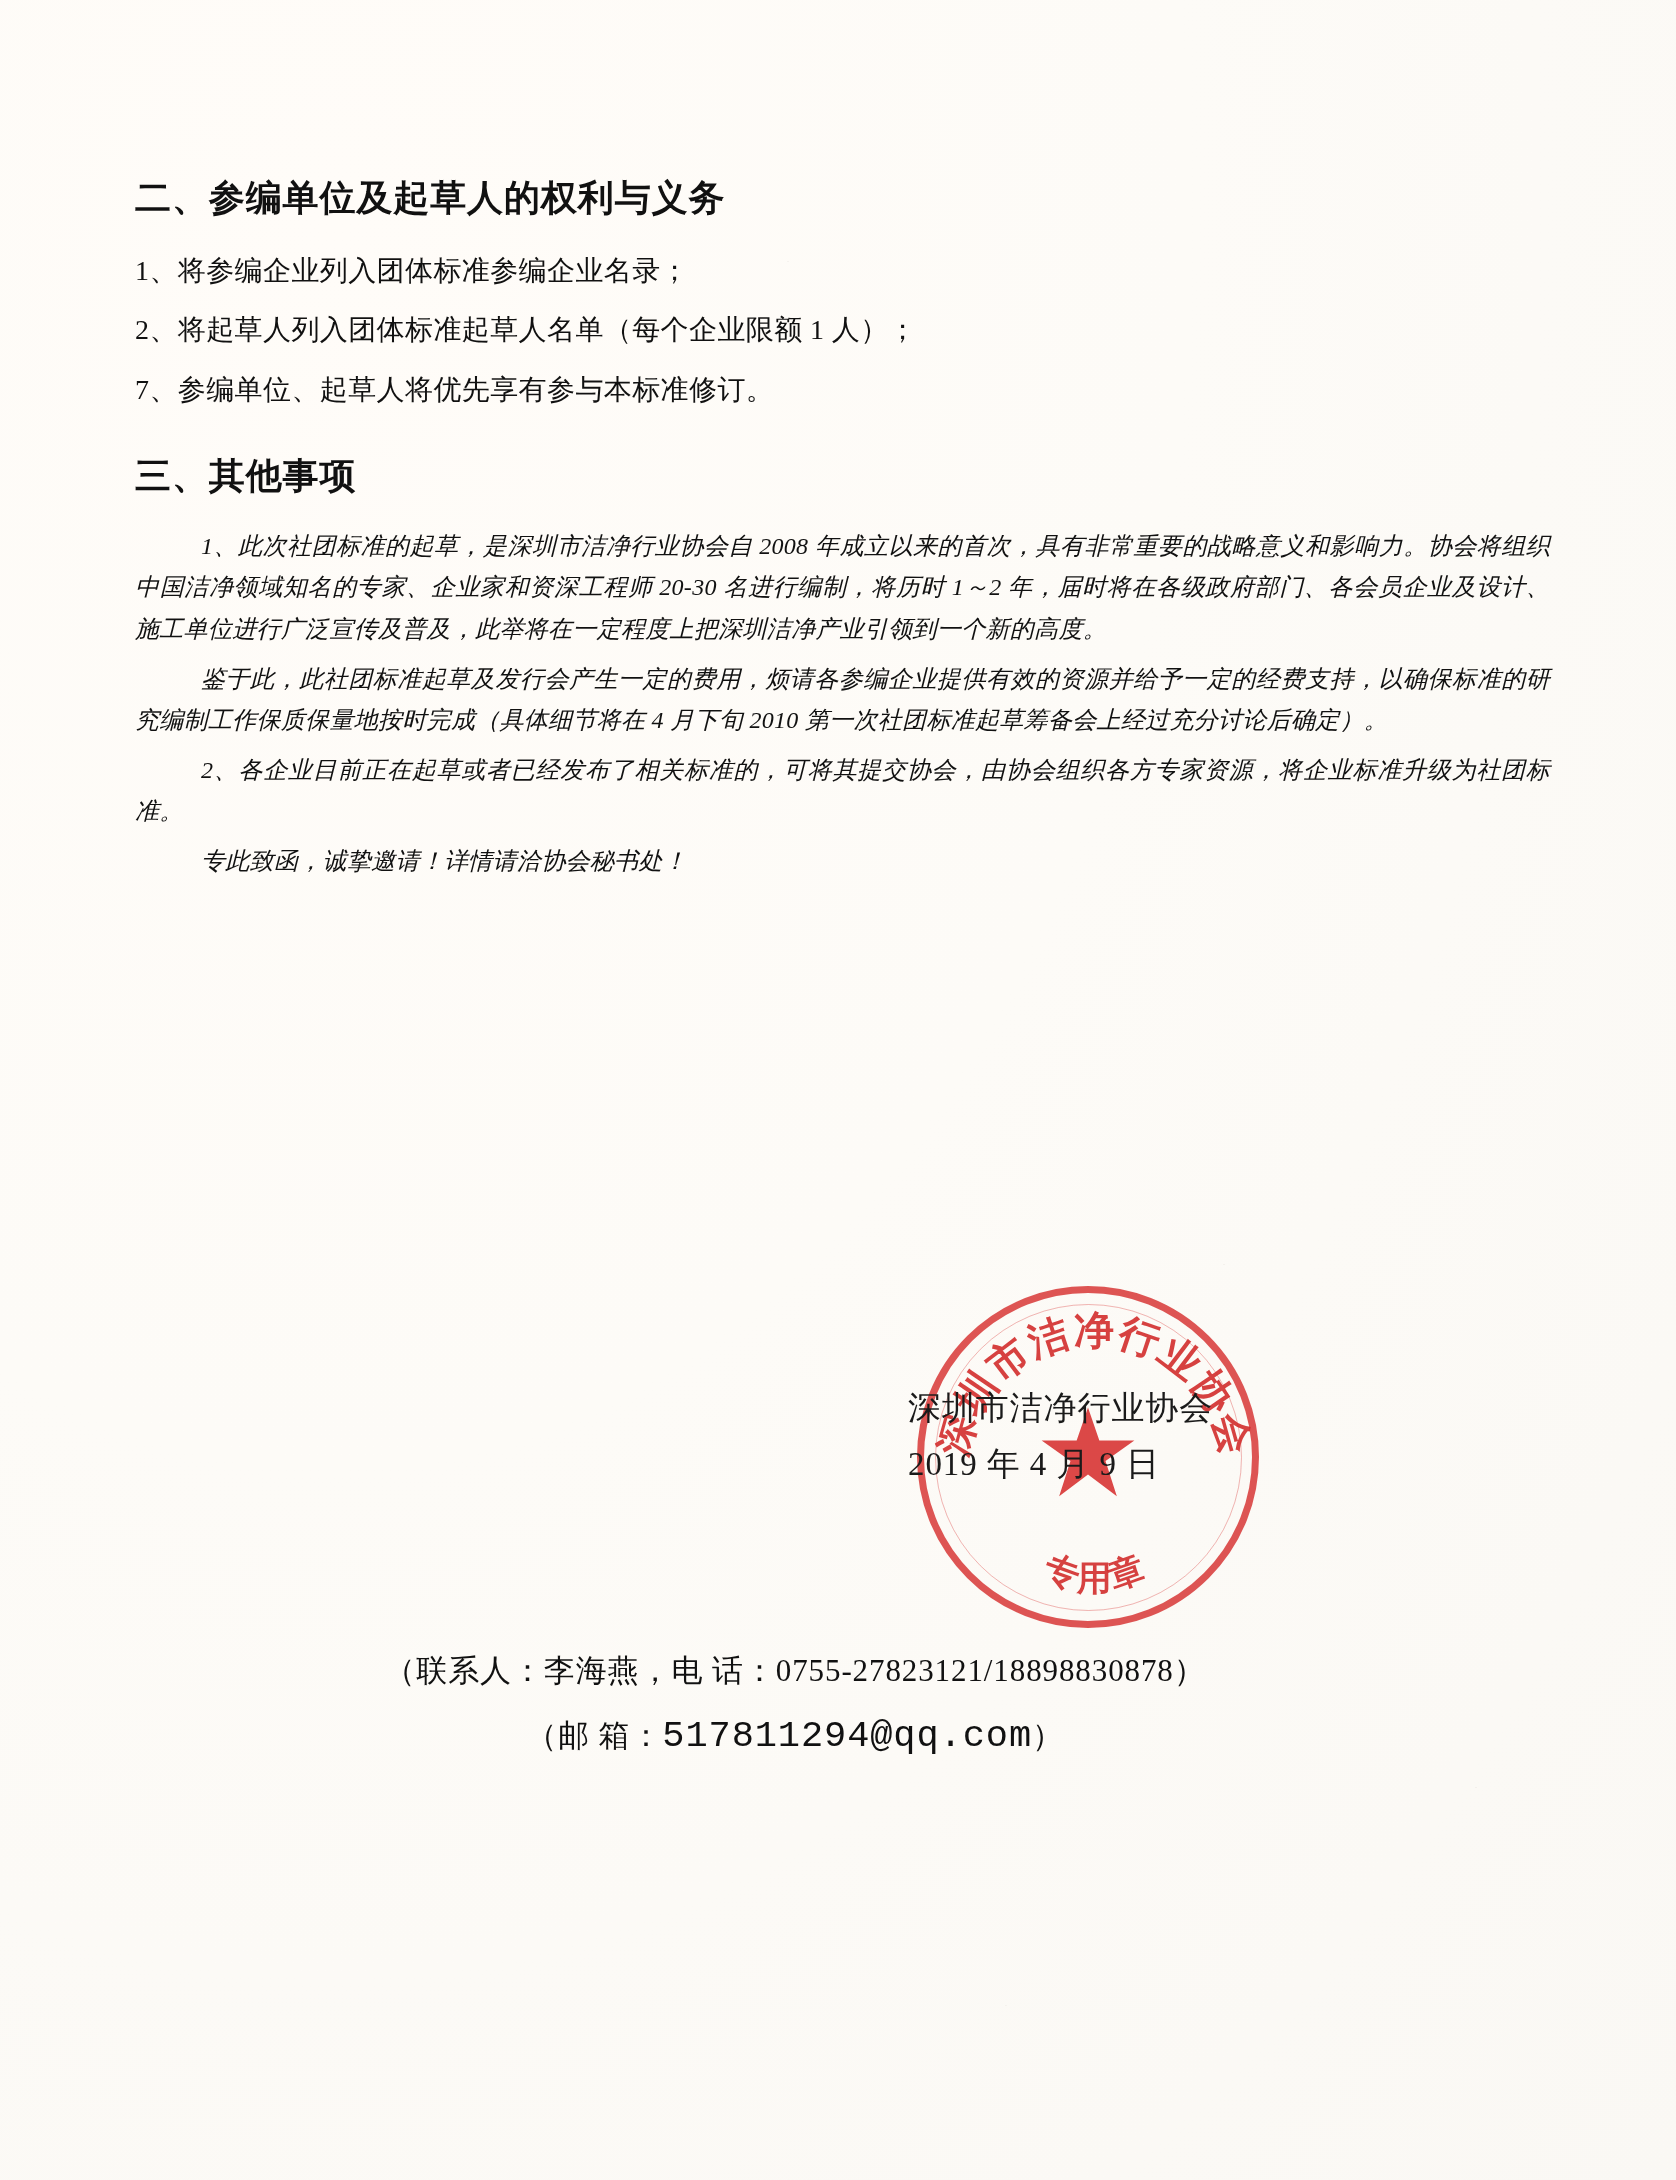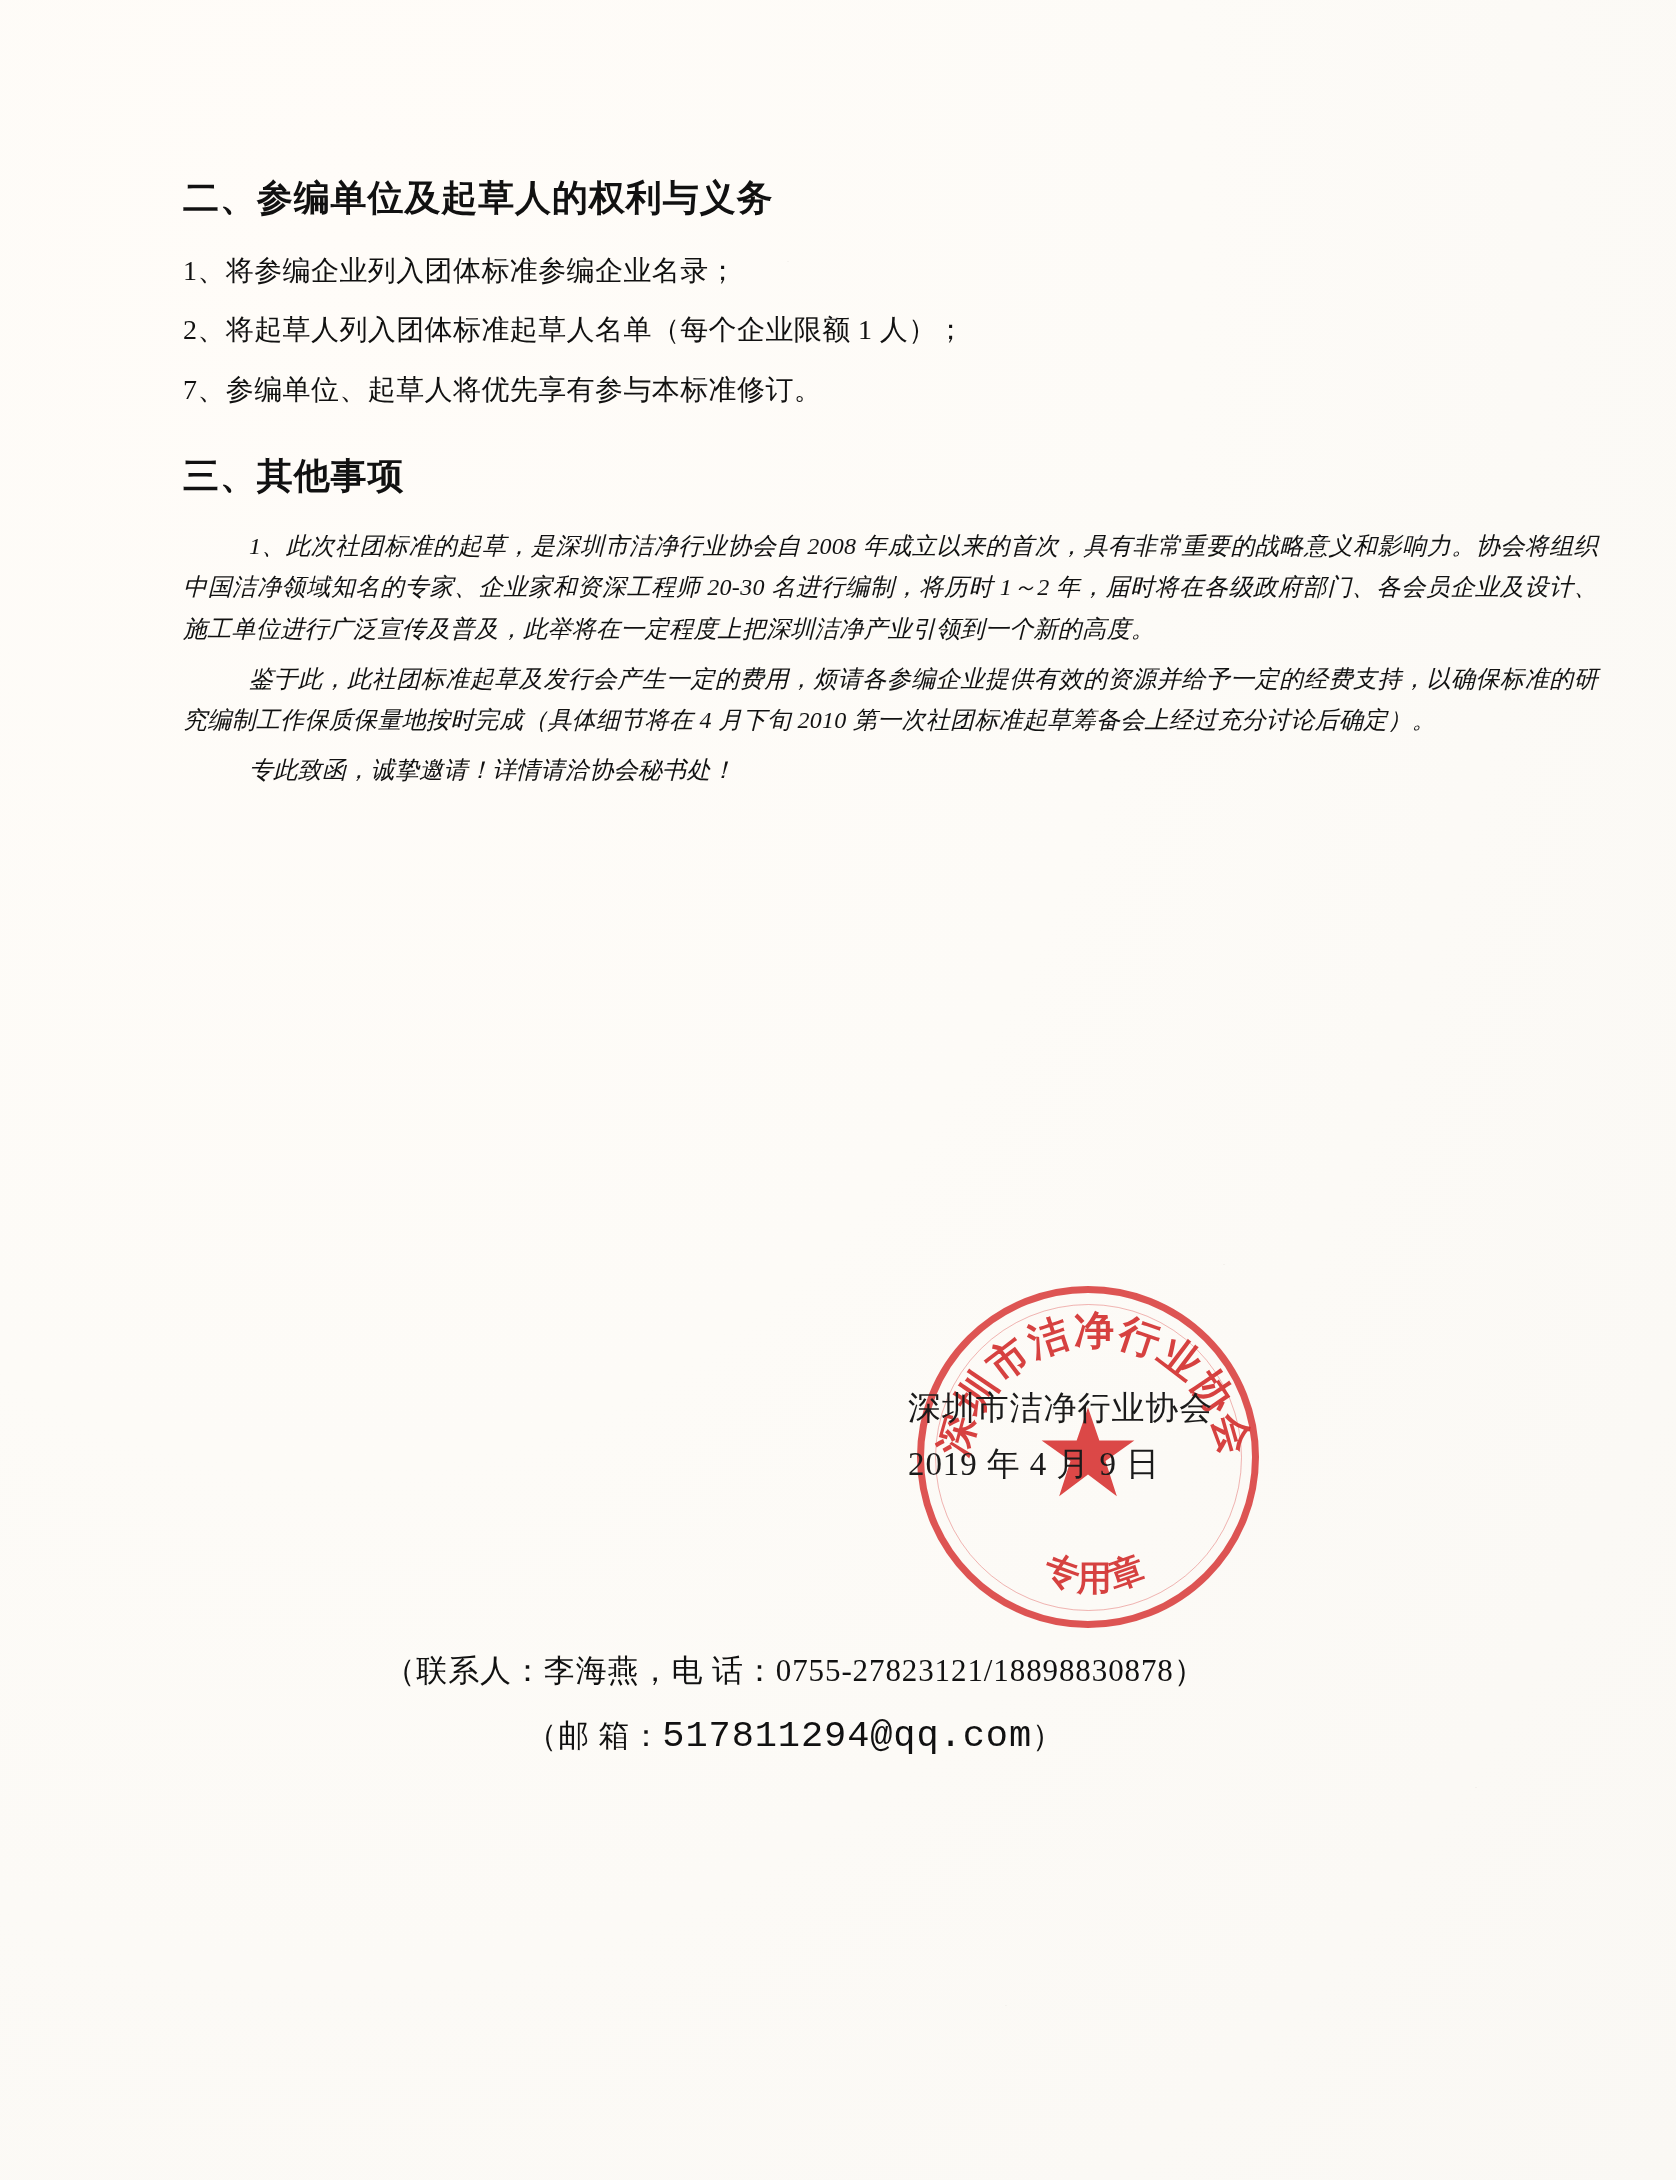--- a/index.html
+++ b/index.html
@@ -34,21 +34,20 @@
       radial-gradient(circle at 73% 58%, rgba(170,160,150,.2) 0 0.9px, transparent 0.9px),
       radial-gradient(circle at 28% 77%, rgba(170,160,150,.18) 0 0.9px, transparent 0.9px),
       radial-gradient(circle at 88% 82%, rgba(170,160,150,.2) 0 0.9px, transparent 0.9px),
       radial-gradient(circle at 60% 92%, rgba(170,160,150,.15) 0 0.9px, transparent 0.9px);
   }
   .content {
     position: absolute;
     left: 135px;
     top: 171px;
     width: 1415px;
-    margin-left: 48px;
   }
   .heading {
     font-size: 36px;
     font-weight: bold;
     letter-spacing: 0.9px;
     margin: 0 0 23px 0;
     line-height: 1.5;
   }
   .heading.second {
     margin-top: 37px;
@@ -156,20 +155,21 @@
     <h2 class="heading">二、参编单位及起草人的权利与义务</h2>
 
     <p class="list-line">1、将参编企业列入团体标准参编企业名录；</p>
     <p class="list-line">2、将起草人列入团体标准起草人名单（每个企业限额 1 人）；</p>
     <p class="list-line">7、参编单位、起草人将优先享有参与本标准修订。</p>
 
     <h2 class="heading second">三、其他事项</h2>
 
     <p class="para">1、此次社团标准的起草，是深圳市洁净行业协会自 2008 年成立以来的首次，具有非常重要的战略意义和影响力。协会将组织中国洁净领域知名的专家、企业家和资深工程师 20-30 名进行编制，将历时 1～2 年，届时将在各级政府部门、各会员企业及设计、施工单位进行广泛宣传及普及，此举将在一定程度上把深圳洁净产业引领到一个新的高度。</p>
     <p class="para">鉴于此，此社团标准起草及发行会产生一定的费用，烦请各参编企业提供有效的资源并给予一定的经费支持，以确保标准的研究编制工作保质保量地按时完成（具体细节将在 4 月下旬 2010 第一次社团标准起草筹备会上经过充分讨论后确定）。</p>
+    <p class="para">2、各企业目前正在起草或者已经发布了相关标准的，可将其提交协会，由协会组织各方专家资源，将企业标准升级为社团标准。</p>
     <p class="para tight">专此致函，诚挚邀请！详情请洽协会秘书处！</p>
   </div>
 
   <div class="sign-block">
     <div class="sign-line">深圳市洁净行业协会</div>
     <div class="sign-line">2019 年 4 月 9 日</div>
   </div>
 
   <div class="stamp">
     <svg class="stamp-arc" viewBox="0 0 392 392">

